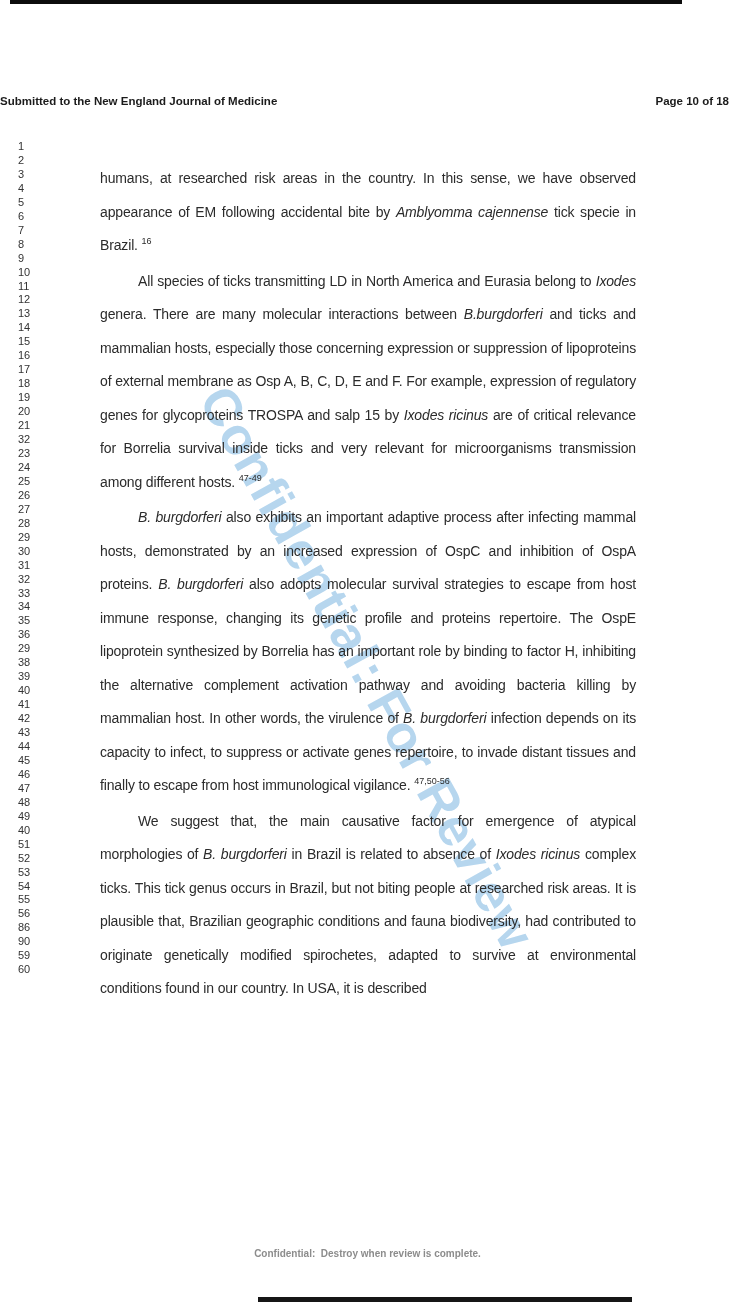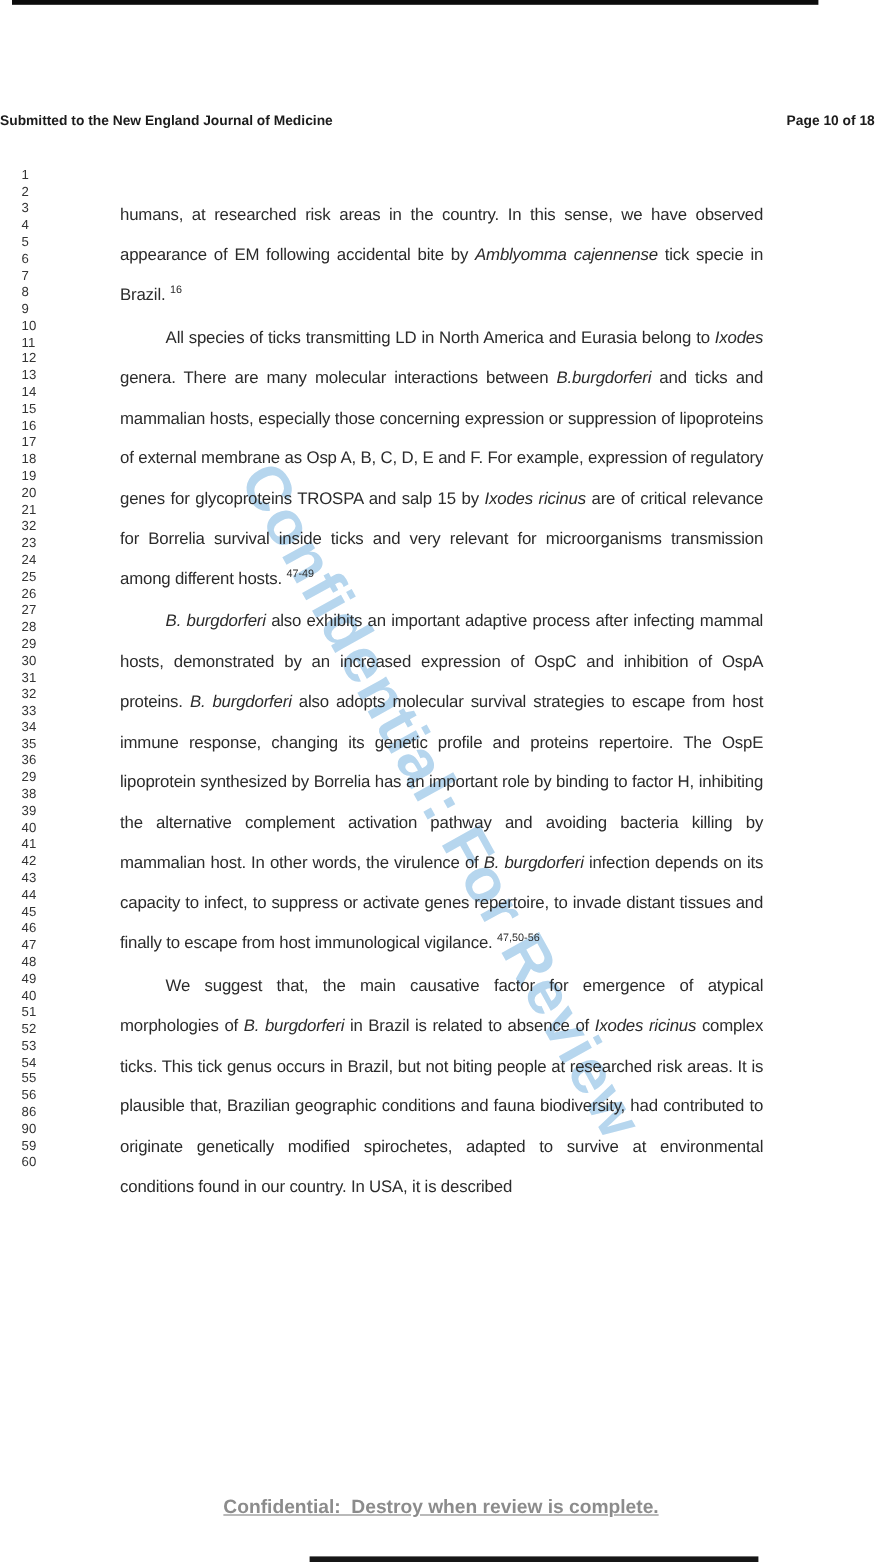--- a/index.html
+++ b/index.html
@@ -38,21 +38,21 @@
     position:absolute; left:100px; top:162px; width:536px;
     font-size:14px; line-height:33.5px; color:#2b2b2b;
     letter-spacing:-0.15px; z-index:1;
   }
   .body-text p { margin:0; text-align:justify; }
   .body-text p.indent { text-indent:38px; }
   .it { font-style:italic;margin-top:36px; }
   .sup { font-size:9px; position:relative; top:-6px; letter-spacing:0; }
   .footer {
     position:absolute; top:1248px; left:0; width:735px; text-align:center;
-    font-size:16px; font-weight:bold; color:#8c8c8c; white-space:pre;text-decoration:underline;
+    font-size:10px; font-weight:bold; color:#8c8c8c; white-space:pre;
   }
 </style>
 </head>
 <body>
 
 <div class="page">
   <div class="top-bar"></div>
 
   <div class="header-title">Submitted to the New England Journal of Medicine</div>
 

